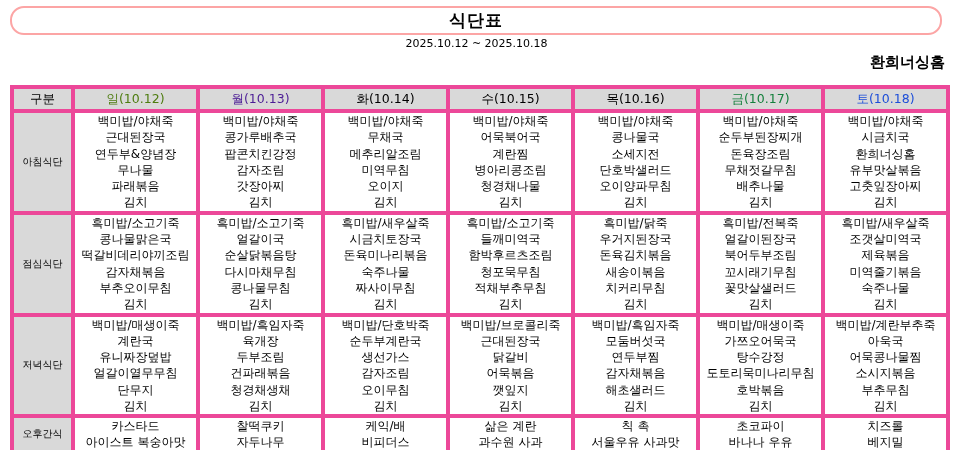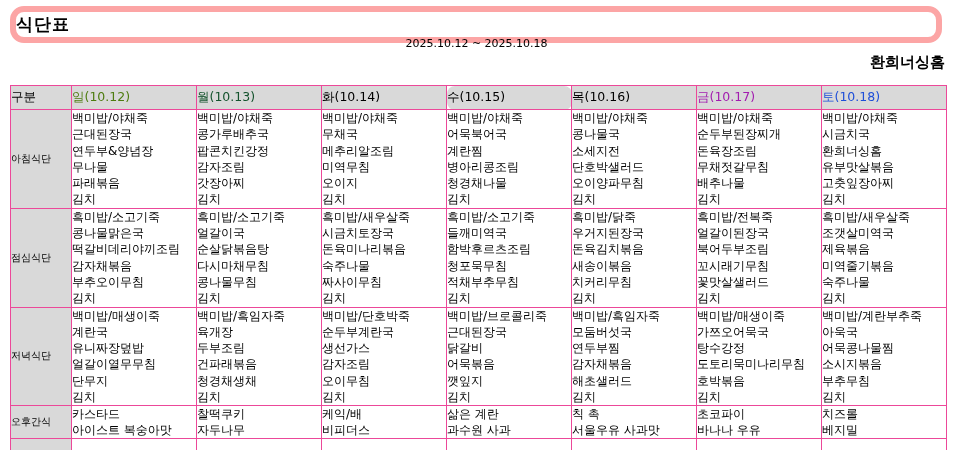--- a/index.html
+++ b/index.html
@@ -3,40 +3,40 @@
 <meta charset="utf-8">
 <style>
   html,body { margin:0; padding:0; background:#ffffff; }
   .page {
     position:relative; width:953px; height:450px; overflow:hidden;
     background:#ffffff; color:#000;
     font-family:"DejaVu Sans", sans-serif;
   }
   .title-box {
     position:absolute; left:10px; right:11px; top:6px; height:25px;
-    border:6px solid #fca5a5; border-radius:14px;
-    display:flex; align-items:center; 
+    border:2px solid #fca5a5; border-radius:14px;
+    display:flex; align-items:center; justify-content:center;
   }
   .title-box .title-text { font-size:17px; font-weight:bold; letter-spacing:1px; }
   .date-range {
     position:absolute; top:37px; left:0; width:100%;
     text-align:center; font-size:11px;
   }
   .facility {
     position:absolute; top:53px; right:8px;
     font-size:15px; font-weight:bold;
   }
   table.menu-table {
     position:absolute; left:10px; top:85px;
     border-collapse:collapse; table-layout:fixed;
     border:1px solid #000;
   }
   table.menu-table td {
-    border:1px solid #ec4899; padding:0; overflow:hidden;
-    text-align:left; vertical-align:middle;
+    border:4px solid #ec4899; padding:0; overflow:hidden;
+    text-align:center; vertical-align:middle;
   }
   td.hdr-cell { background:#d9d9d9; font-size:12.5px; }
   td.label-cell { background:#d9d9d9; font-size:10px; }
   td.menu-cell { background:#ffffff; font-size:12px; }
   td.menu-cell .menu-line { line-height:16.3px; white-space:nowrap; }
   tr.hdr-row    { height:24px; }
   tr.meal-row   { height:98px; }
   tr.snack-row  { height:33px; }
   tr.snack-row .menu-line { line-height:16px; }
   tr.partial-row { height:28px; }
@@ -63,25 +63,25 @@
         <col style="width: 125px;">
         <col style="width: 125px;">
         <col style="width: 125px;">
         <col style="width: 125px;">
         <col style="width: 125px;">
       </colgroup>
     <tbody>
         <tr class="hdr-row">
           <td class="hdr-cell">구분</td>
           <td class="hdr-cell" style="color: #4d7c0f;">일(10.12)</td>
-          <td class="hdr-cell" style="color: #14532d;">월(10.13)</td>
+          <td class="hdr-cell" style="color: #4c1d95;">월(10.13)</td>
           <td class="hdr-cell" style="color: rgb(0, 0, 0);">화(10.14)</td>
           <td class="hdr-cell" style="color: rgb(0, 0, 0); border-radius: 8px;">수(10.15)</td>
           <td class="hdr-cell" style="color: rgb(0, 0, 0);">목(10.16)</td>
-          <td class="hdr-cell" style="color: #a21caf;">금(10.17)</td>
+          <td class="hdr-cell" style="color: #15803d;">금(10.17)</td>
           <td class="hdr-cell" style="color: #1d4ed8;">토(10.18)</td>
         </tr>
         <tr class="meal-row">
           <td class="label-cell">아침식단</td>
           <td class="menu-cell">
             <div class="menu-line">백미밥/야채죽</div>
             <div class="menu-line">근대된장국</div>
             <div class="menu-line">연두부&amp;양념장</div>
             <div class="menu-line">무나물</div>
             <div class="menu-line">파래볶음</div>

